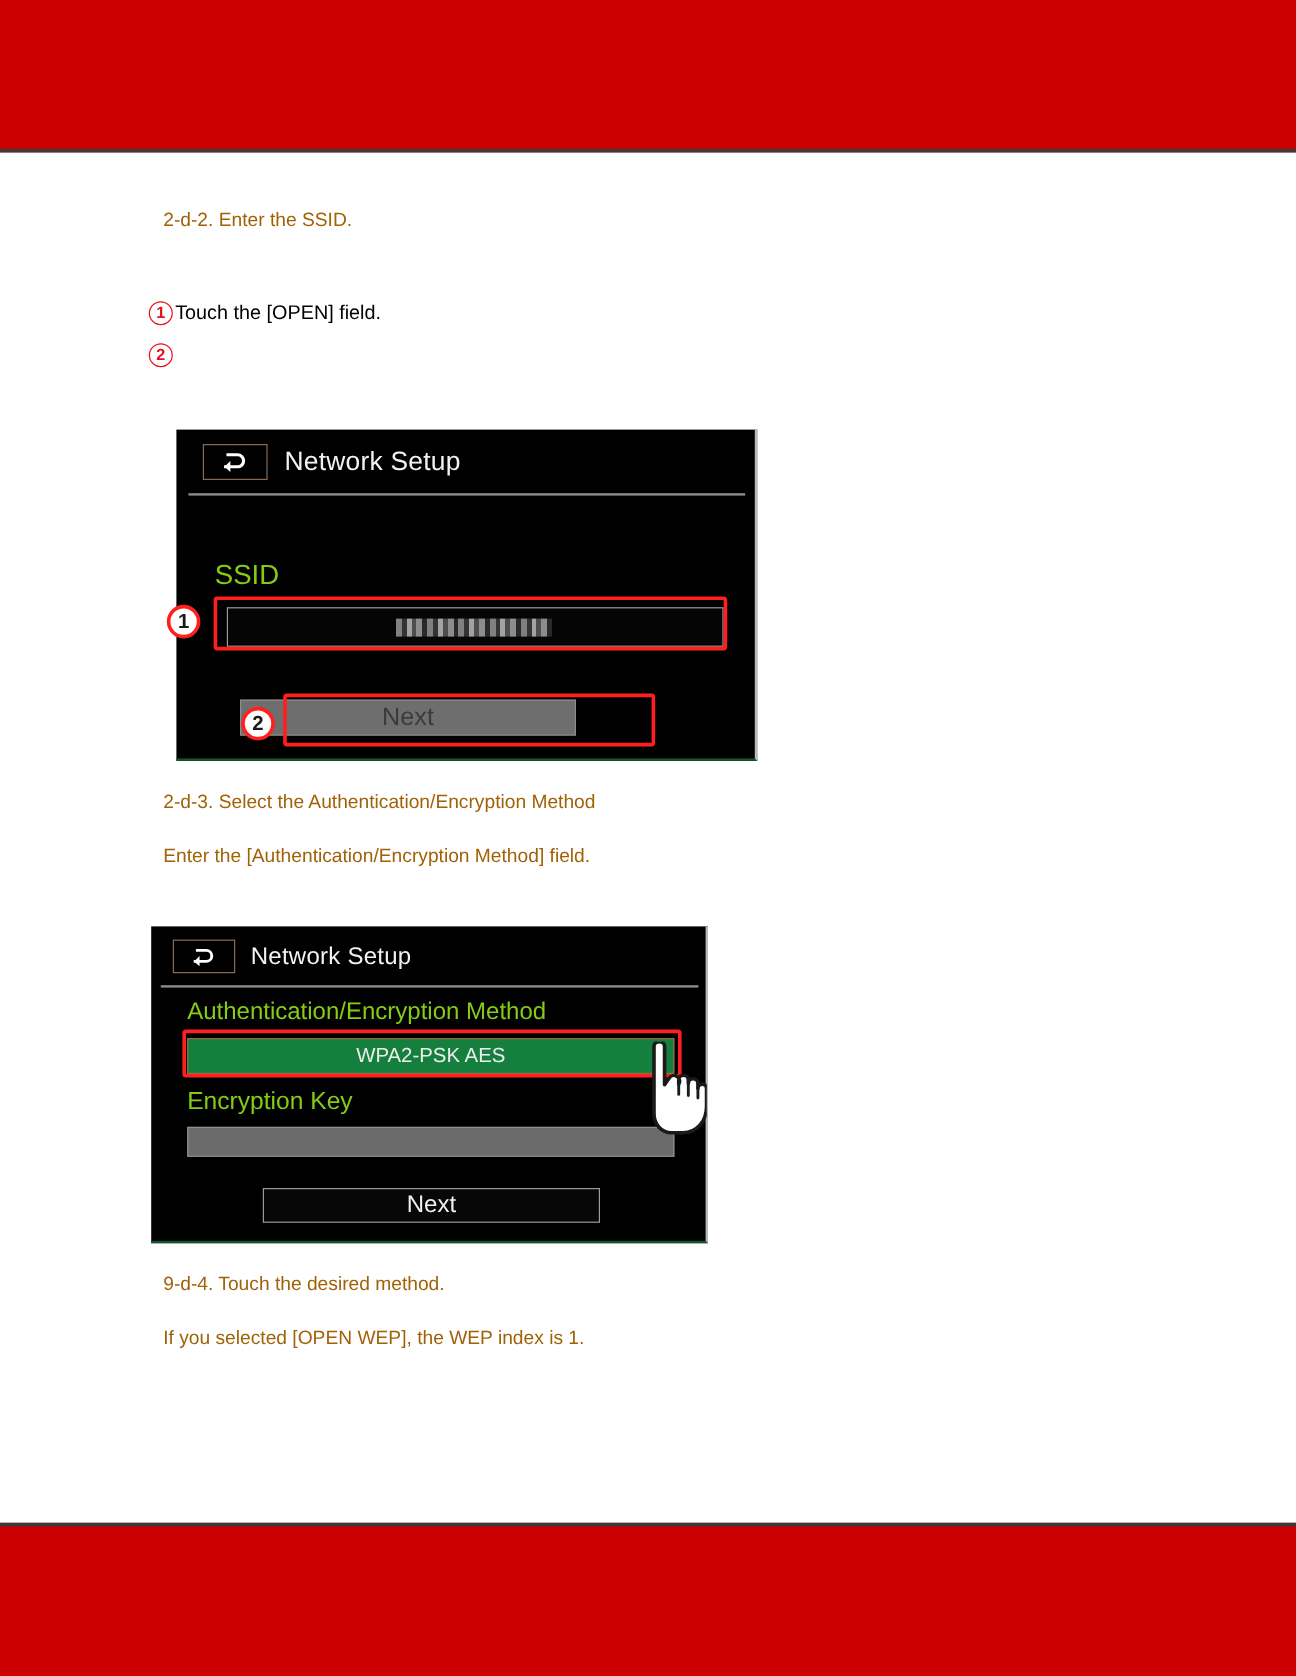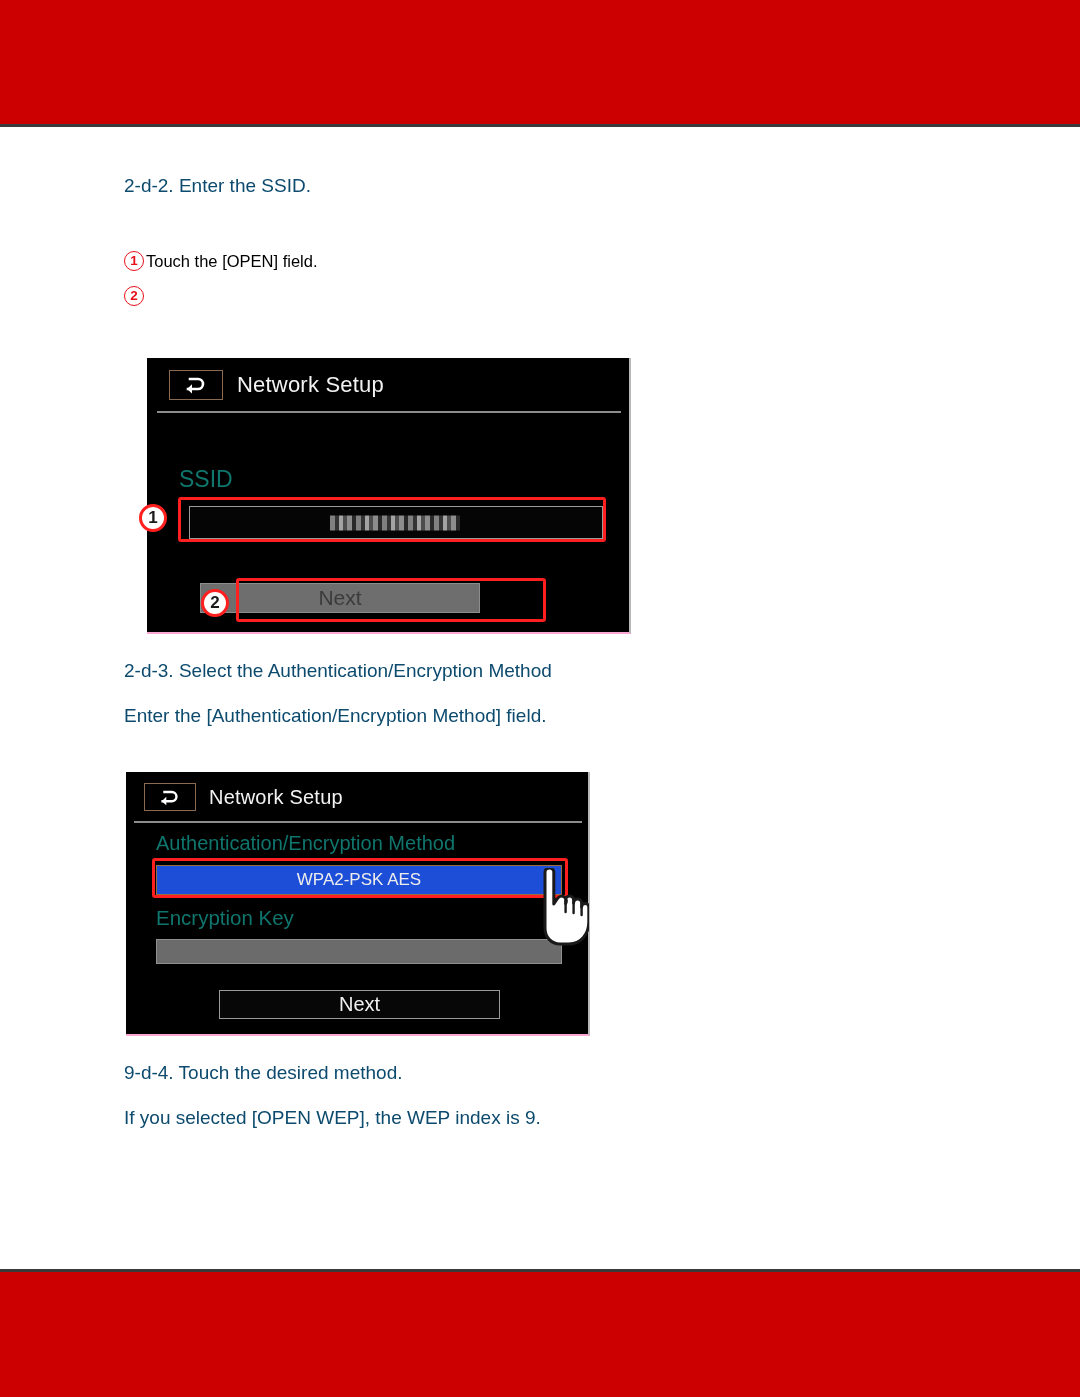--- a/index.html
+++ b/index.html
@@ -35,24 +35,24 @@
 
   
   .doc {
     position: absolute;
     left: 0;
     top: 127px;
     width: 1080px;
   }
   .para {
     position: absolute;
-    left: 124px;
-    font-size: 19px;
+    left: 136px;
+    font-size: 16px;
     line-height: 1.35;
-    color: #0c4a6e;
+    color: #a16207;
     white-space: nowrap;
   }
   .step-line {
     position: absolute;
     left: 124px;
     font-size: 16.5px;
     color: #000000;
     white-space: nowrap;
     display: flex;
     align-items: center;
@@ -74,21 +74,21 @@
     box-sizing: border-box;
     flex: none;
   }
 
   
   .device {
     position: absolute;
     background: #000000;
     box-sizing: border-box;
     border-right: 2px solid #b9b9b9;
-    border-bottom: 2px solid #f9a8d4;
+    border-bottom: 2px solid #14532d;
     overflow: hidden;
   }
   #device-ssid {
     left: 147px;
     top: 358px;
     width: 484px;
     height: 276px;
   }
   #device-auth {
     left: 126px;
@@ -119,36 +119,36 @@
     white-space: nowrap;
   }
   .dev-rule {
     position: absolute;
     background: #8c8c8c;
     height: 2px;
   }
 
   .dev-label {
     position: absolute;
-    color: #0f766e;
+    color: #84cc16;
     white-space: nowrap;
   }
 
   
   .field-box {
     position: absolute;
     box-sizing: border-box;
   }
   .field-outline {
     border: 1.6px solid #9a9a9a;
     background: #050505;
   }
   .field-brown {
     border: 1.6px solid #9a6c42;
-    background: #1d4ed8;
+    background: #15803d;
   }
   .field-filled-gray {
     background: #6b6b6b;
     border: 1px solid #8f8f8f;
   }
   .field-value {
     position: absolute;
     left: 0; right: 0;
     top: 50%;
     transform: translateY(-50%);
@@ -245,21 +245,21 @@
   </div>
 
   <div class="step-line" style="top:159px;">
     <span class="circnum">2</span>
   </div>
 
   <div class="para" style="top:531px;">2-d-3. Select the Authentication/Encryption Method</div>
   <div class="para" style="top:576px;">Enter the [Authentication/Encryption Method] field.</div>
 
   <div class="para" style="top:933px;">9-d-4. Touch the desired method.</div>
-  <div class="para" style="top:978px;">If you selected [OPEN WEP], the WEP index is 9.</div>
+  <div class="para" style="top:978px;">If you selected [OPEN WEP], the WEP index is 1.</div>
 </div>
 
 <div class="device" id="device-ssid">
 
   <div class="dev-titlebar" style="height:54px; padding-left:22px;">
     <div class="back-btn" style="width:54px; height:30px;">
       <svg width="26" height="18" viewBox="0 0 26 18" aria-hidden="true">
         <path d="M7 3 H15 A5 5 0 0 1 15 13 H5" fill="none" stroke="#ffffff" stroke-width="2.6" stroke-linecap="square"></path>
         <path d="M9 8.2 L4 13 L9 17.4 Z" fill="#ffffff"></path>
       </svg>

